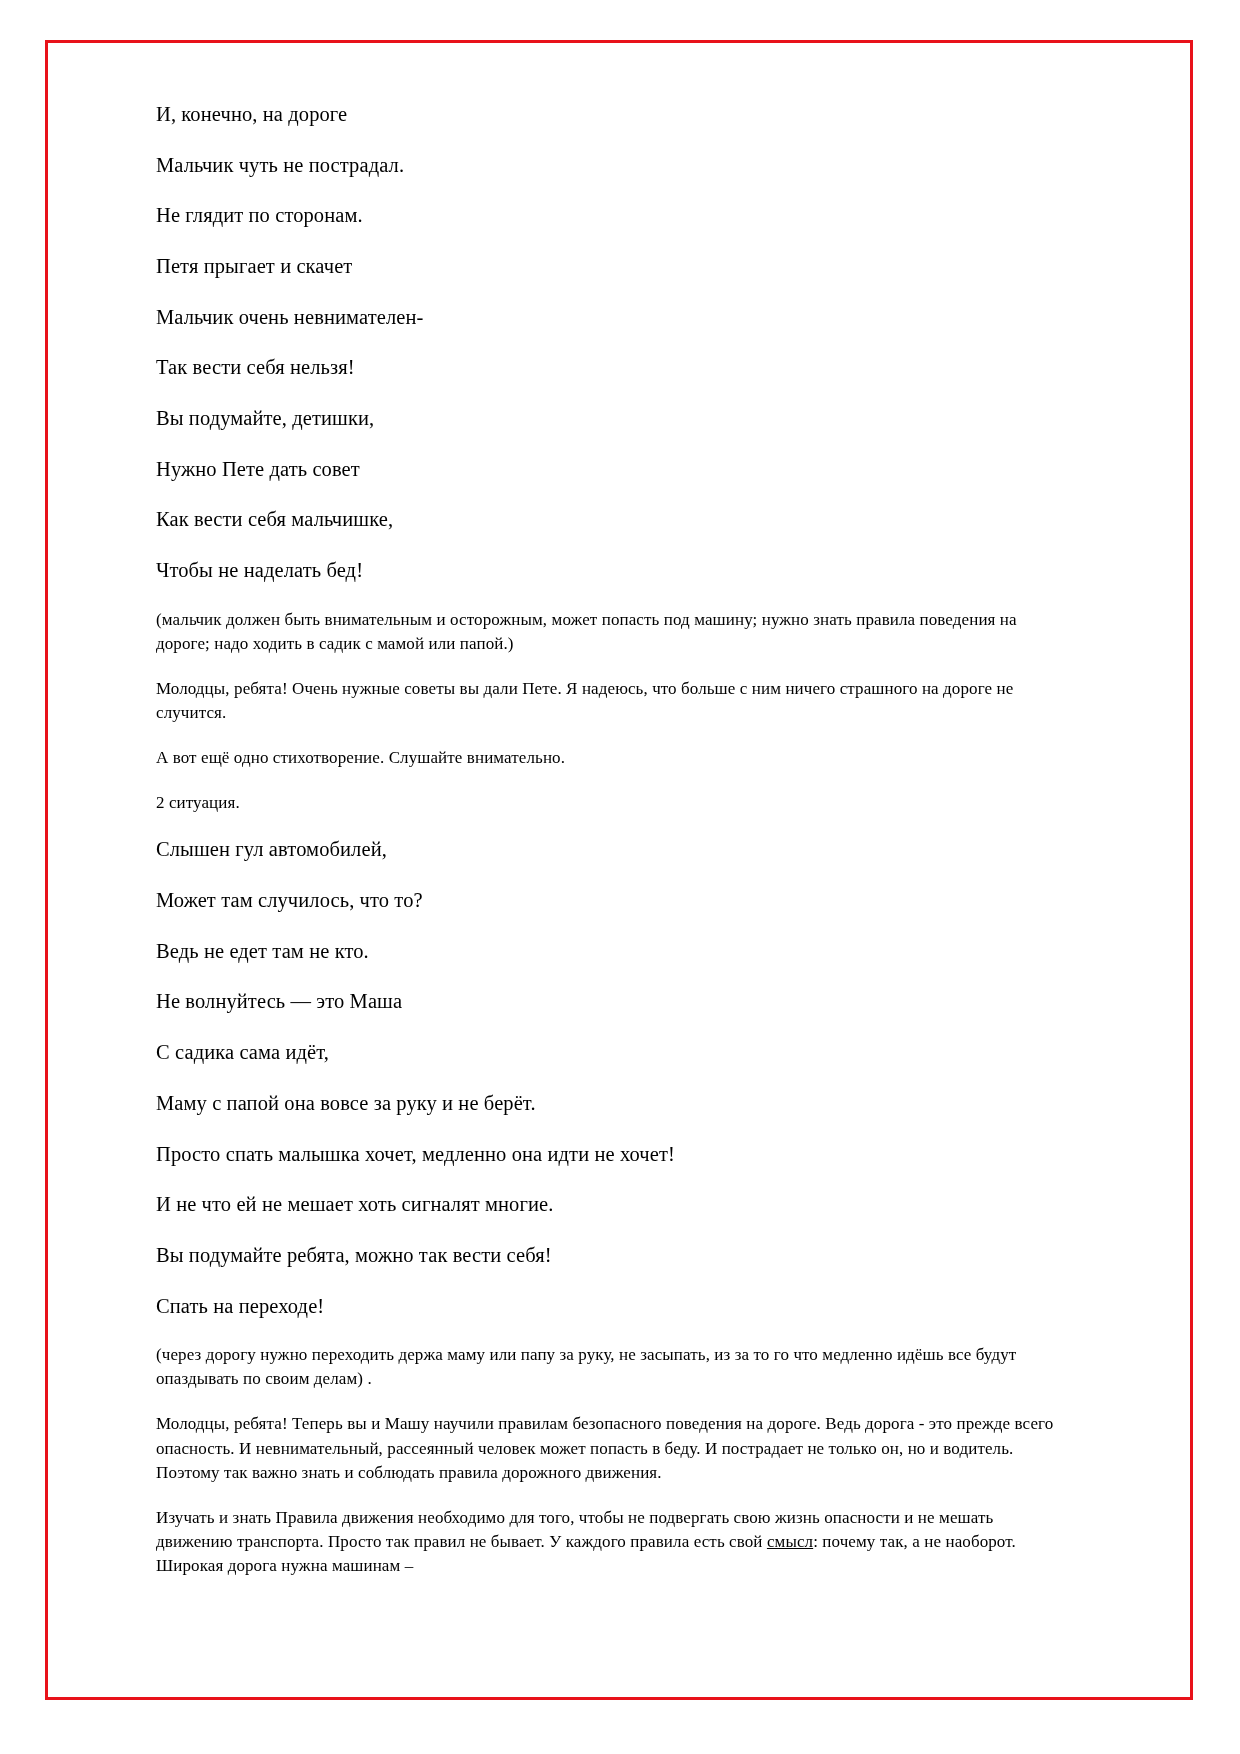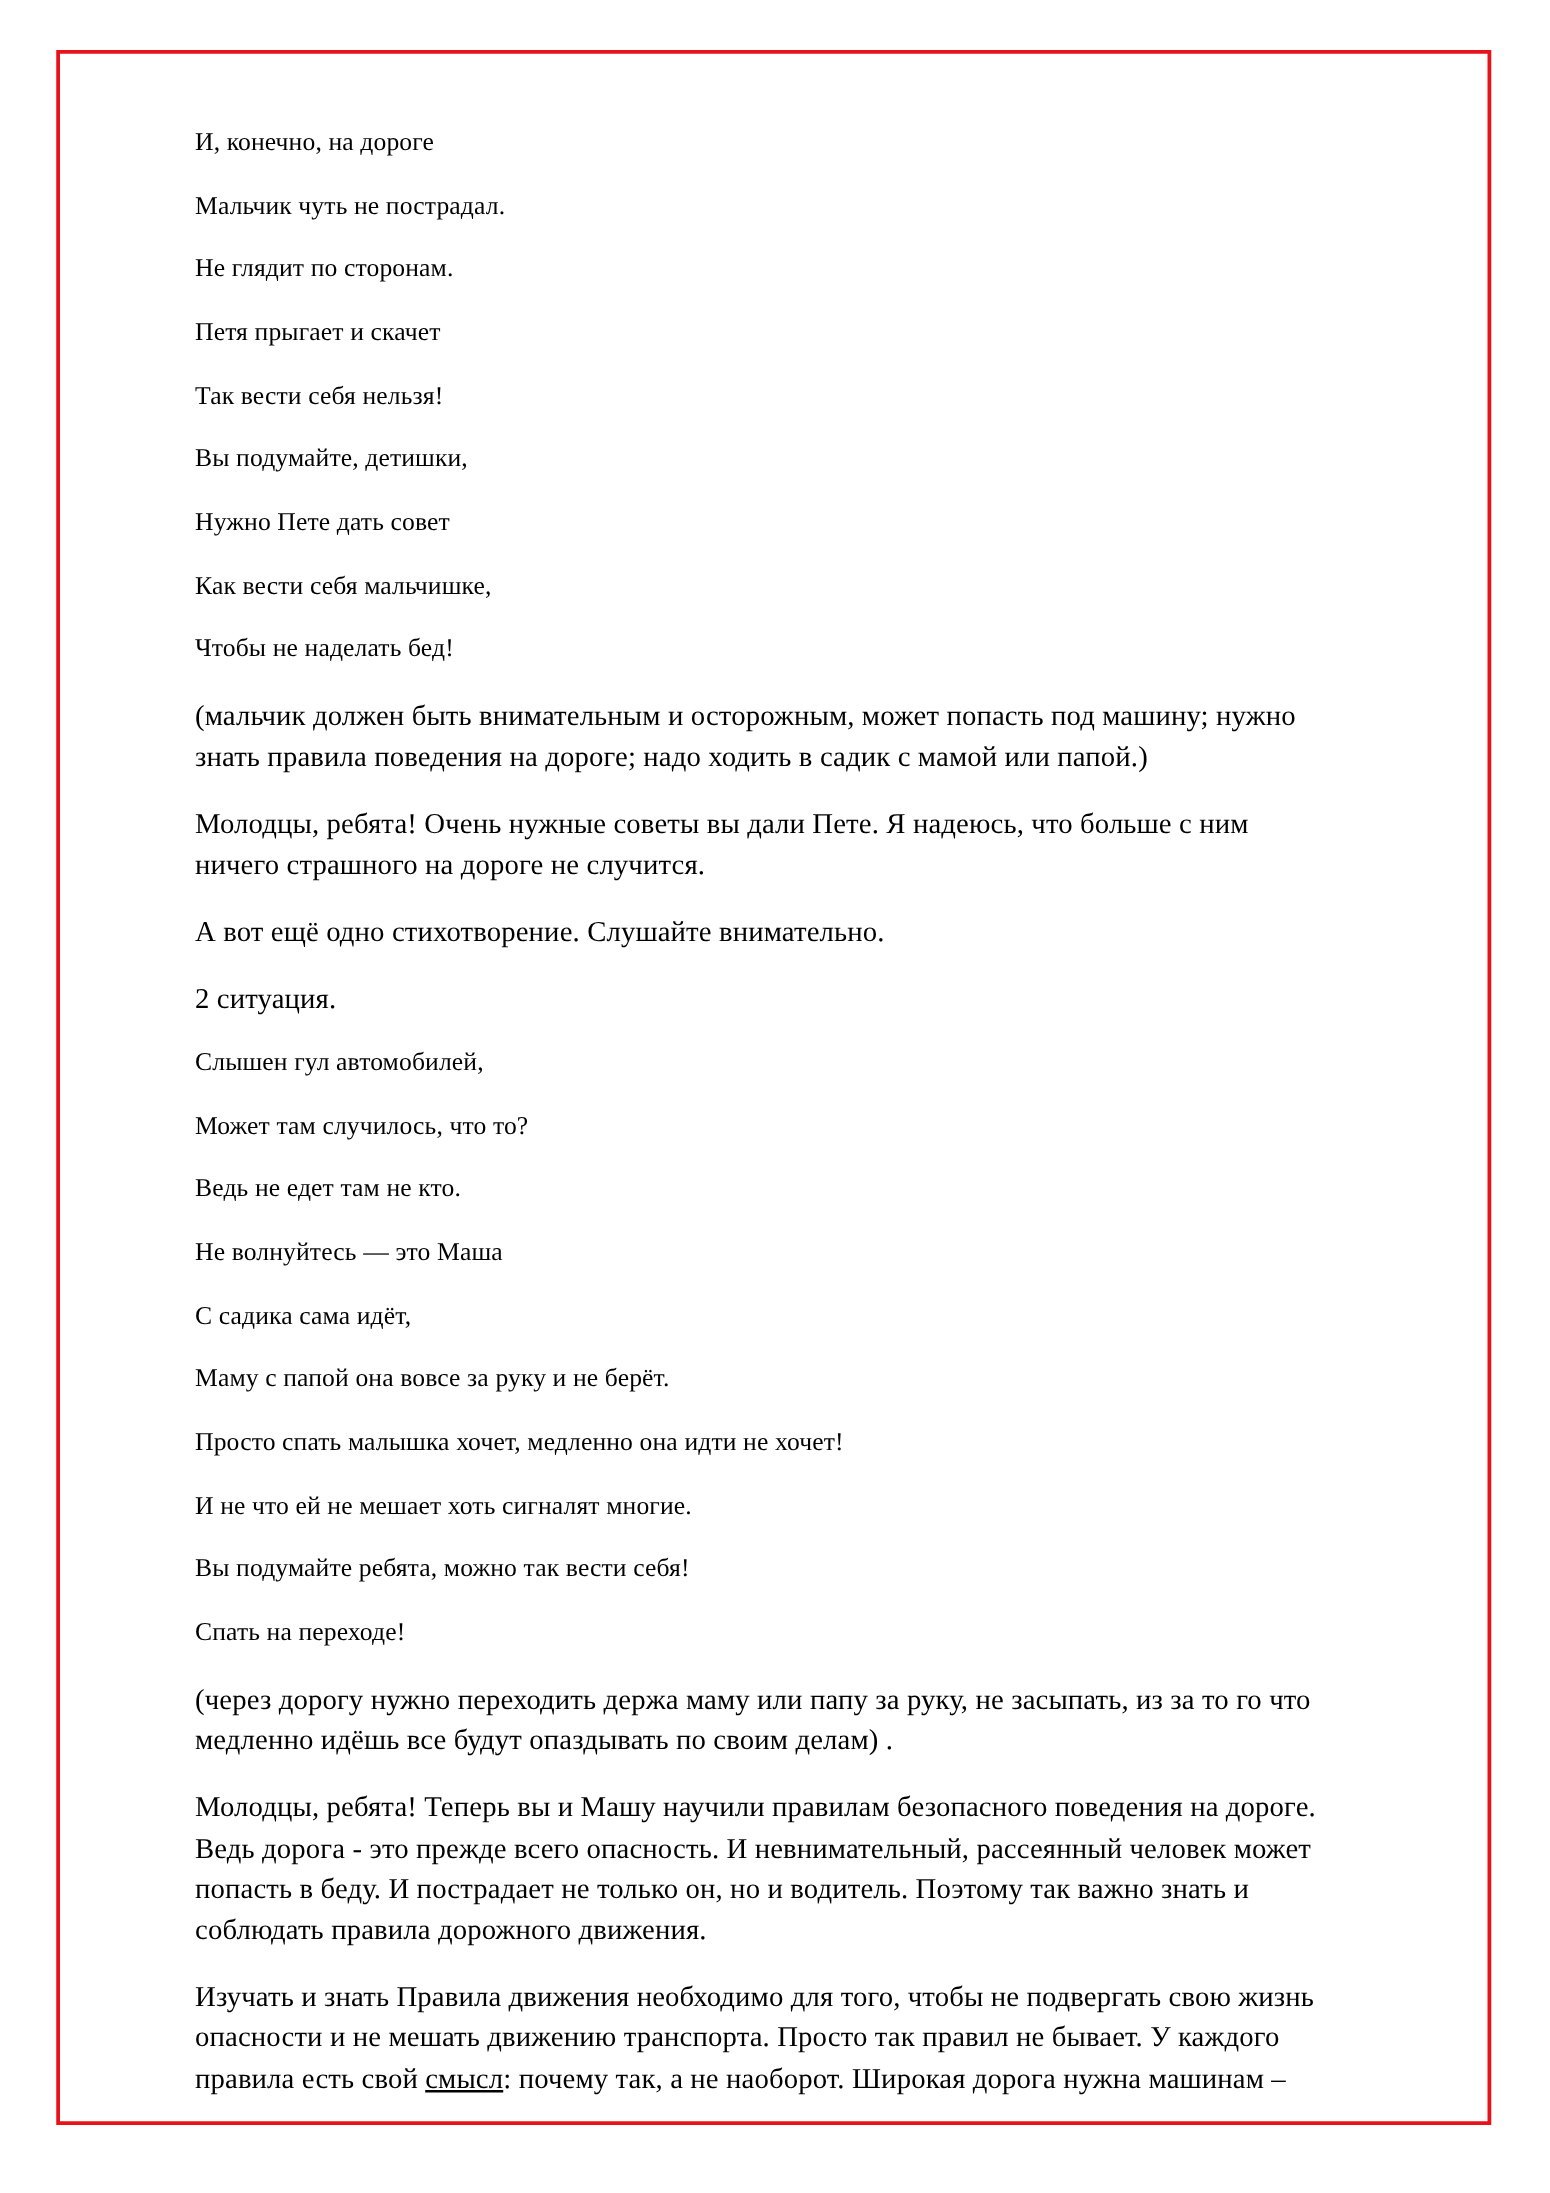--- a/index.html
+++ b/index.html
@@ -32,21 +32,21 @@
     width: 910px;
   }
   .line {
     font-size: 20.5px;
     line-height: 1.35;
     margin: 0 0 23px 0;
     color: #000000;
     letter-spacing: 0.1px;
   }
   .para {
-    font-size: 23px;
+    font-size: 17px;
     line-height: 1.42;
     margin: 0 0 21px 0;
     color: #000000;
     text-align: left;
     letter-spacing: 0.1px;
   }
   .underline {
     text-decoration: underline;
   }
   .para-last {
@@ -56,20 +56,21 @@
 </head>
 <body>
 
 <div class="page">
   <div class="content">
 
     <p class="line">И, конечно, на дороге</p>
     <p class="line">Мальчик чуть не пострадал.</p>
     <p class="line">Не глядит по сторонам.</p>
     <p class="line">Петя прыгает и скачет</p>
+    <p class="line">Мальчик очень невнимателен-</p>
     <p class="line">Так вести себя нельзя!</p>
     <p class="line">Вы подумайте, детишки,</p>
     <p class="line">Нужно Пете дать совет</p>
     <p class="line">Как вести себя мальчишке,</p>
     <p class="line">Чтобы не наделать бед!</p>
 
     <p class="para">(мальчик должен быть внимательным и осторожным, может попасть под машину; нужно знать правила поведения на дороге; надо ходить в садик с мамой или папой.)</p>
 
     <p class="para">Молодцы, ребята! Очень нужные советы вы дали Пете. Я надеюсь, что больше с ним ничего страшного на дороге не случится.</p>
 

